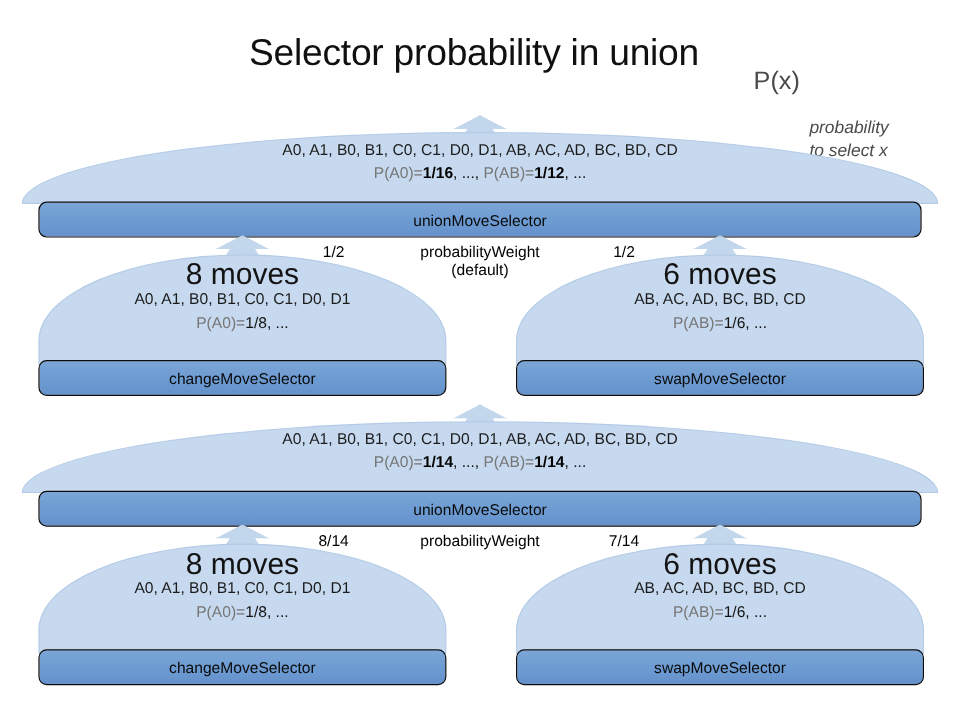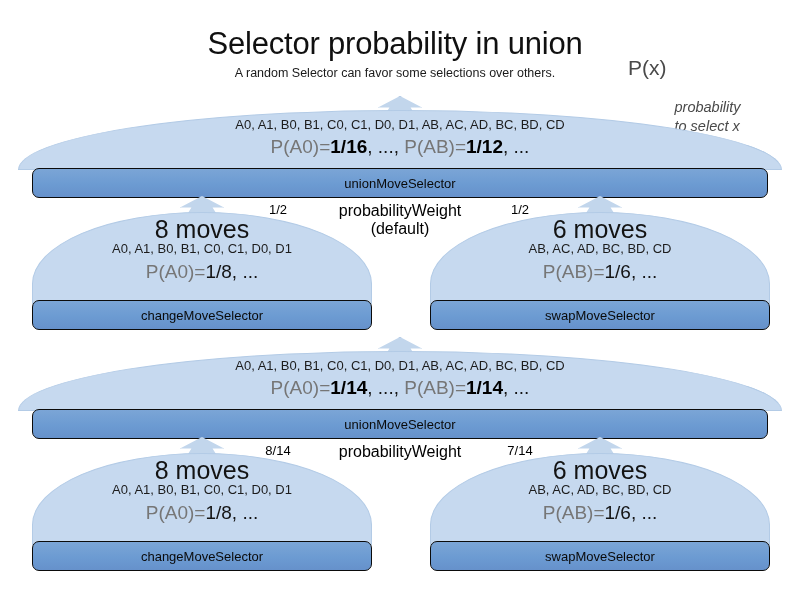--- a/index.html
+++ b/index.html
@@ -97,41 +97,40 @@
 
   
   .node-text {
     position: absolute;
     width: 100%;
     text-align: center;
     pointer-events: none;
   }
   .moves-count { font-size: 25px; color: #131313; }
   .moves-list  { font-size: 13px; color: #1c1c1c; }
-  .prob-line   { font-size: 19px; color: #131313; white-space: nowrap; }
+  .prob-line   { font-size: 13px; color: #131313; white-space: nowrap; }
   .prob-line .dim { color: #767676; }
   .prob-line .bold { font-weight: bold; color: #000000; }
 
   
   .weight {
     position: absolute;
     color: #000000;
     font-size: 13px;
     text-align: center;
     white-space: nowrap;
   }
-  .weight.big { font-size: 16px; }
+  .weight.big { font-size: 13px; }
   .weight .sub { display: block; }
 </style>
 </head>
 <body>
 
 <div id="header">
   <div id="title">Selector probability in union</div>
-  <div id="subtitle">A random Selector can favor some selections over others.</div>
   <div id="legend">
     <div class="px">P(x)</div>
     <div class="legend-text">
       <div>probability</div>
       <div>to select x</div>
     </div>
   </div>
 </div>
 
 <div class="node">

